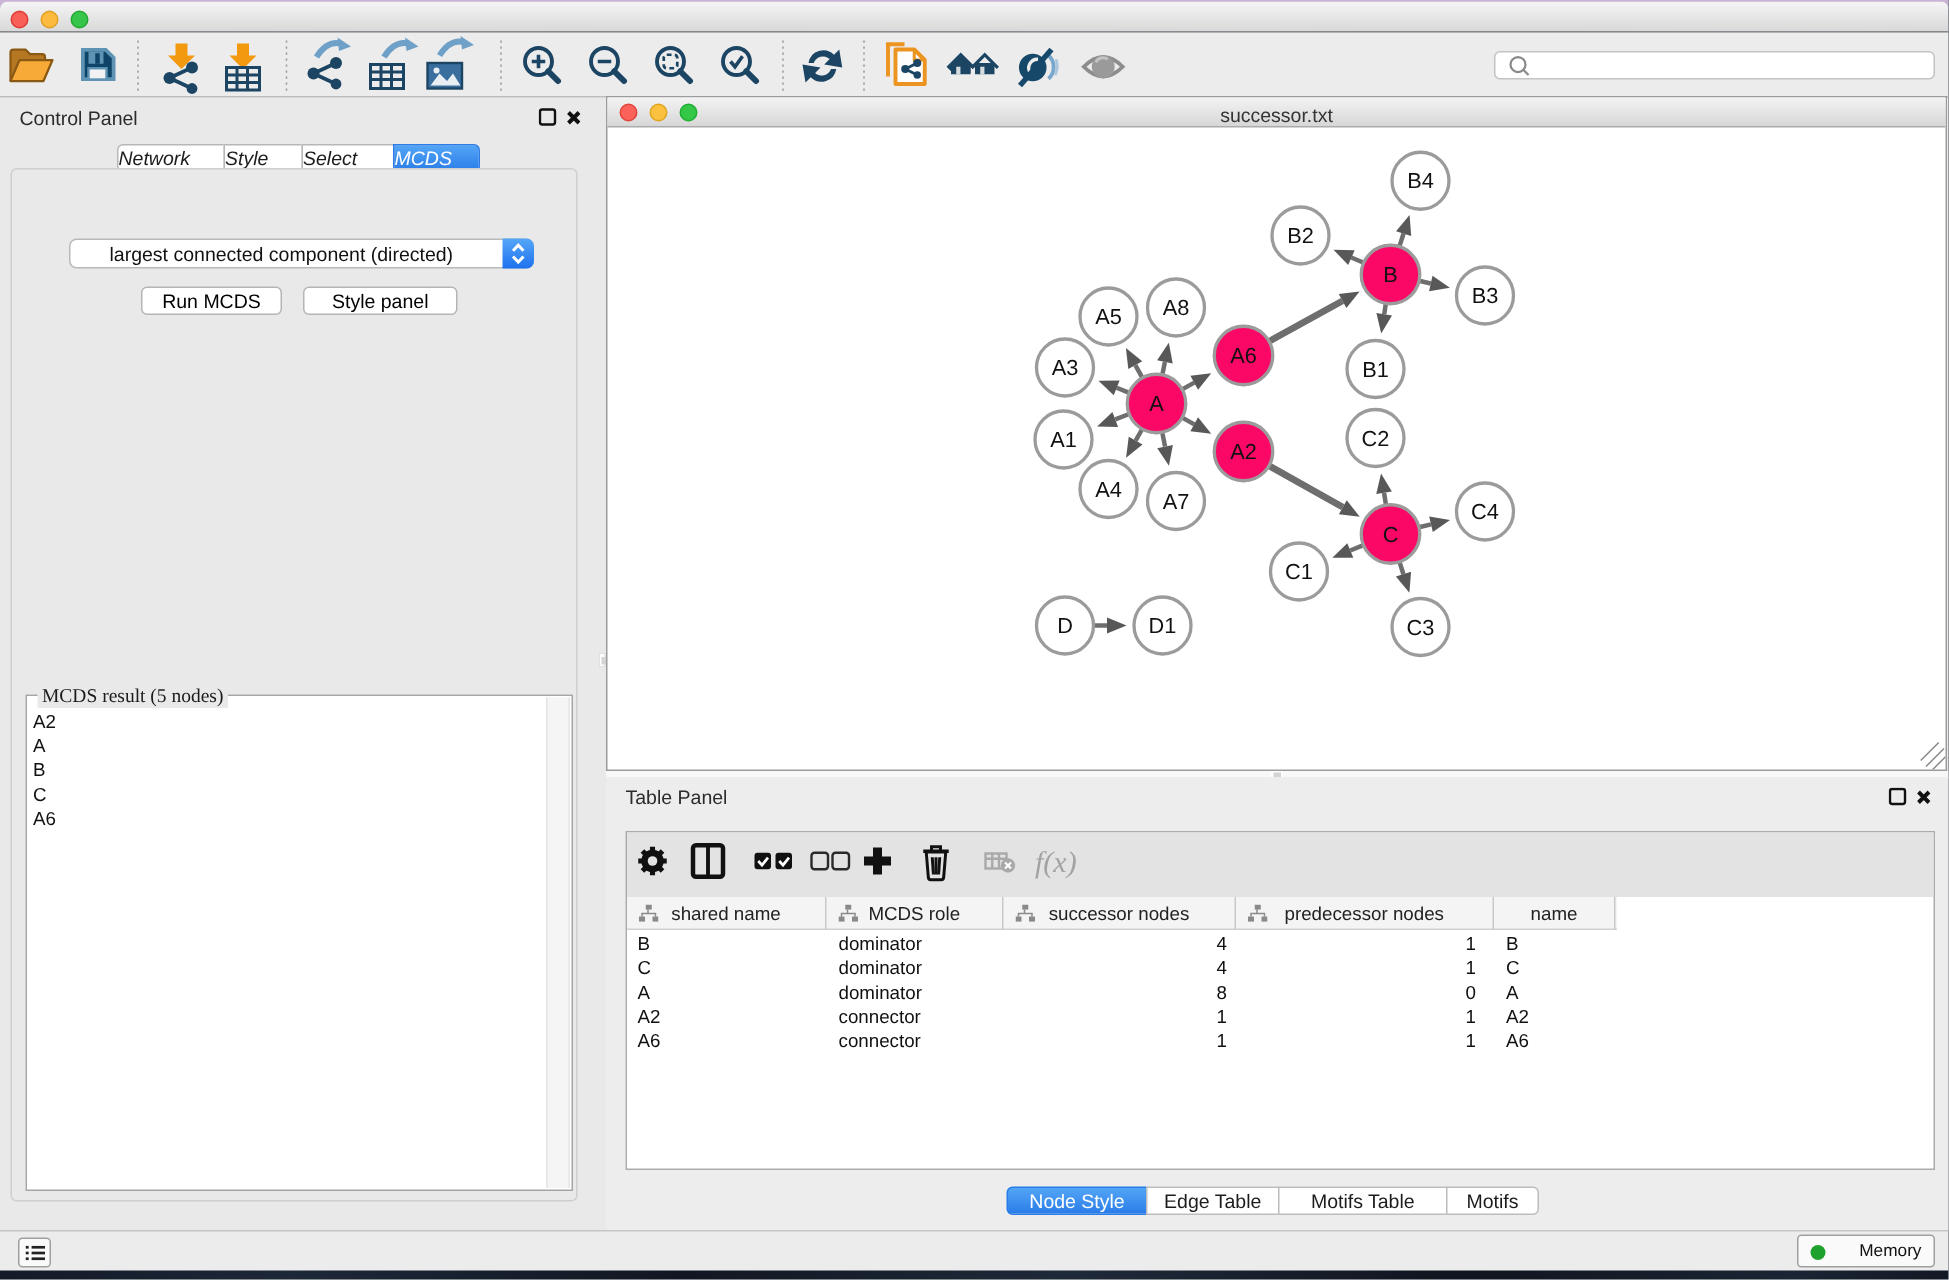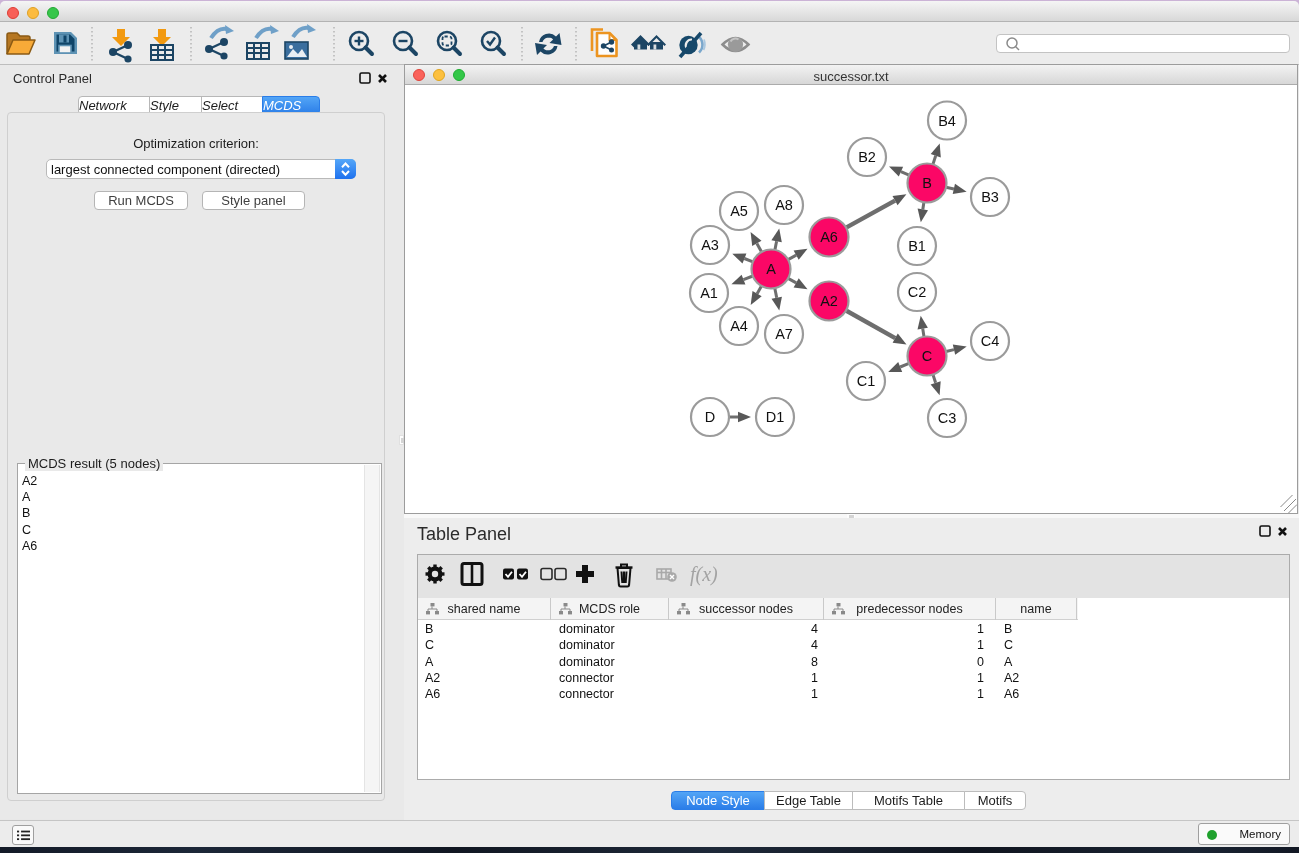--- a/index.html
+++ b/index.html
@@ -34,37 +34,37 @@
 #mainarea { left:0; top:65px; width:1299px; height:755px; background:#e8e8e8; }
 
 
 #cpanel { left:0; top:0; width:443px; height:754px; background:#e9e9e9; border-right:7px solid #0f172a; }
 #cpanel .hdr { position:absolute; left:13px; top:6px; font-size:13px; color:#2b2b2b; }
 #cptabs { position:absolute; left:78px; top:31px; height:19px; font-size:13px; }
 .tab { position:absolute; top:0; height:19px; background:#fff; border:1px solid #b7b7b7; color:#1c1c1c; text-align:left; line-height:18px;font-style:italic; }
 .tab.sel { background:linear-gradient(#53a5f6,#2a7de8); color:#fff; border-color:#2a7de8; }
 #cpbody { position:absolute; left:7px; top:47px; width:378px; height:689px; border:1px solid #cfcfcf; border-radius:4px; background:#e9e9e9; }
 #optlabel { position:absolute; left:0; width:100%; top:23px; text-align:center; font-size:13px; color:#1c1c1c; }
-#dropdown { position:absolute; left:38px; top:46px; width:310px; height:20px; background:#fff; border:1px solid #b9b9b9; border-radius:5px; font-size:13px; color:#111; line-height:19px; padding-left:4px; }
+#dropdown { position:absolute; left:38px; top:46px; width:310px; height:20px; background:#fff; border:1px solid #b9b9b9; border-radius:5px; font-size:13px; color:#111; line-height:19px; padding-left:26px; }
 #dropstep { position:absolute; right:-1px; top:-1px; width:21px; height:20px; border-radius:0 5px 5px 0; background:linear-gradient(#55a7f8,#1e71ee); }
-.btn { position:absolute; height:19px; background:#fff; border:1px solid #b5b5b5; border-radius:4px; font-size:13px; color:#404040; text-align:center; line-height:18px; }
+.btn { position:absolute; height:19px; background:#fff; border:1px solid #b5b5b5; border-radius:4px; font-size:13px; color:#000000; text-align:center; line-height:18px; }
 #resultbox { position:absolute; left:9px; top:350px; width:365px; height:331px; border:1px solid #a5a5a5; background:#fff; }
-#resultbox .cap { position:absolute; left:7px; top:-8px; background:#e9e9e9; padding:0 3px; font-size:13px; color:#1c1c1c; }
+#resultbox .cap { position:absolute; left:7px; top:-8px; background:#e9e9e9; padding:0 3px; font-size:13px; color:#1c1c1c;font-family:Liberation Serif, serif; }
 #resultlist { position:absolute; left:4px; top:9px; font-size:12.5px; color:#111; line-height:16.2px; }
 #resscroll { position:absolute; right:1px; top:1px; width:16px; height:327px; background:#f5f5f5; border-left:1px solid #e4e4e4; border-right:1px solid #e4e4e4; }
 
 
 #netwin { left:404px; top:-1px; width:894px; height:450px; background:#fff; border:1px solid #9c9c9c; }
 #netwin .nt { position:absolute; left:0; top:0; width:100%; height:20px; background:linear-gradient(#f3f3f3,#d7d7d7); border-bottom:1px solid #ababab; }
 #netwin .nt .t { position:absolute; left:0; right:0; top:4px; text-align:center; font-size:13px; color:#333; }
 .ntl { position:absolute; top:4px; width:12px; height:12px; border-radius:50%; }
 #graphsvg { position:absolute; left:0; top:21px; }
 
 #tpanel { left:404px; top:453px; width:895px; height:302px; background:#ededed; }
-#tpanel .hdr { position:absolute; left:13px; top:6px; font-size:18px; color:#2b2b2b; }
+#tpanel .hdr { position:absolute; left:13px; top:6px; font-size:13px; color:#2b2b2b; }
 #tbox { position:absolute; left:13px; top:36px; width:873px; height:226px; border:1px solid #ababab; background:#fff; }
 #ttool { position:absolute; left:0; top:0; width:100%; height:43px; background:#e3e3e3; }
 #thead { position:absolute; left:0; top:43px; width:660px; height:22px; background:#f4f4f4; border-bottom:1px solid #d0d0d0; font-size:12.5px; color:#222; }
 .hc { position:absolute; top:0; height:22px; border-right:1px solid #c9c9c9; text-align:center; line-height:22px; }
 .trow { position:absolute; left:0; width:660px; height:16.3px; font-size:12.5px; color:#111; line-height:16.3px; }
 .trow span { position:absolute; }
 
 #ttabs { position:absolute; left:267px; top:273px; height:19px; font-size:13px; }
 .ttab { position:absolute; top:0; height:19px; background:#fff; border:1px solid #bcbcbc; color:#1c1c1c; text-align:center; line-height:18px; }
 .ttab.sel { background:linear-gradient(#53a5f6,#2a7de8); color:#fff; border-color:#2a7de8; }
@@ -239,21 +239,20 @@
       <rect x="1" y="1" width="10" height="10" rx="1.5" fill="none" stroke="#111" stroke-width="1.6"></rect>
       <path d="M20 2 l7 7 M27 2 l-7 7" stroke="#111" stroke-width="2.6" transform="translate(0,1)"></path>
     </svg>
     <div id="cptabs">
       <div class="tab" style="left:0; width:72px; border-radius:4px 0 0 4px;">Network</div>
       <div class="tab" style="left:71px; width:53px;">Style</div>
       <div class="tab" style="left:123px; width:62px;">Select</div>
       <div class="tab sel" style="left:184px; width:58px; border-radius:0 4px 4px 0;">MCDS</div>
     </div>
     <div id="cpbody">
-      <div id="optlabel">Optimization criterion:</div>
       <div id="dropdown">largest connected component (directed)<div id="dropstep">
             <svg width="21" height="20" viewBox="0 0 21 20" style="position:absolute;left:0;top:0;">
               <path d="M7 8.2 L10.5 4.5 L14 8.2 M7 12 L10.5 15.7 L14 12" stroke="#fff" stroke-width="2" fill="none"></path>
             </svg>
           </div></div>
       <div class="btn" style="left:86px; top:78px; width:94px;">Run MCDS</div>
       <div class="btn" style="left:194px; top:78px; width:103px;">Style panel</div>
       <div id="resultbox">
         <div class="cap">MCDS result (5 nodes)</div>
         <div id="resultlist">A2<br>A<br>B<br>C<br>A6</div>

